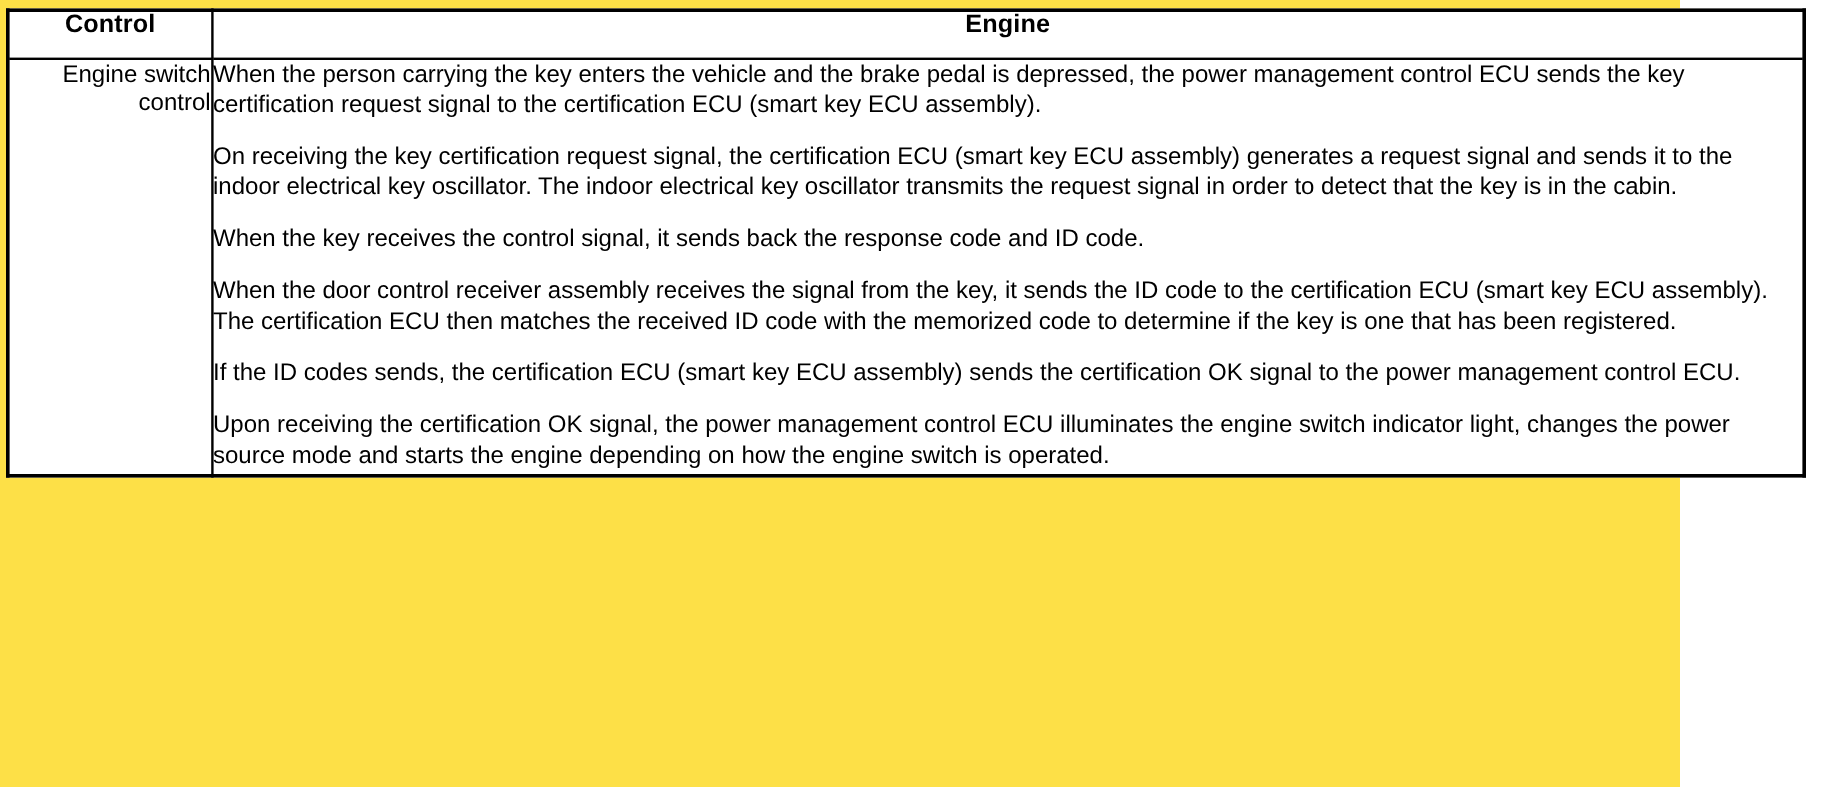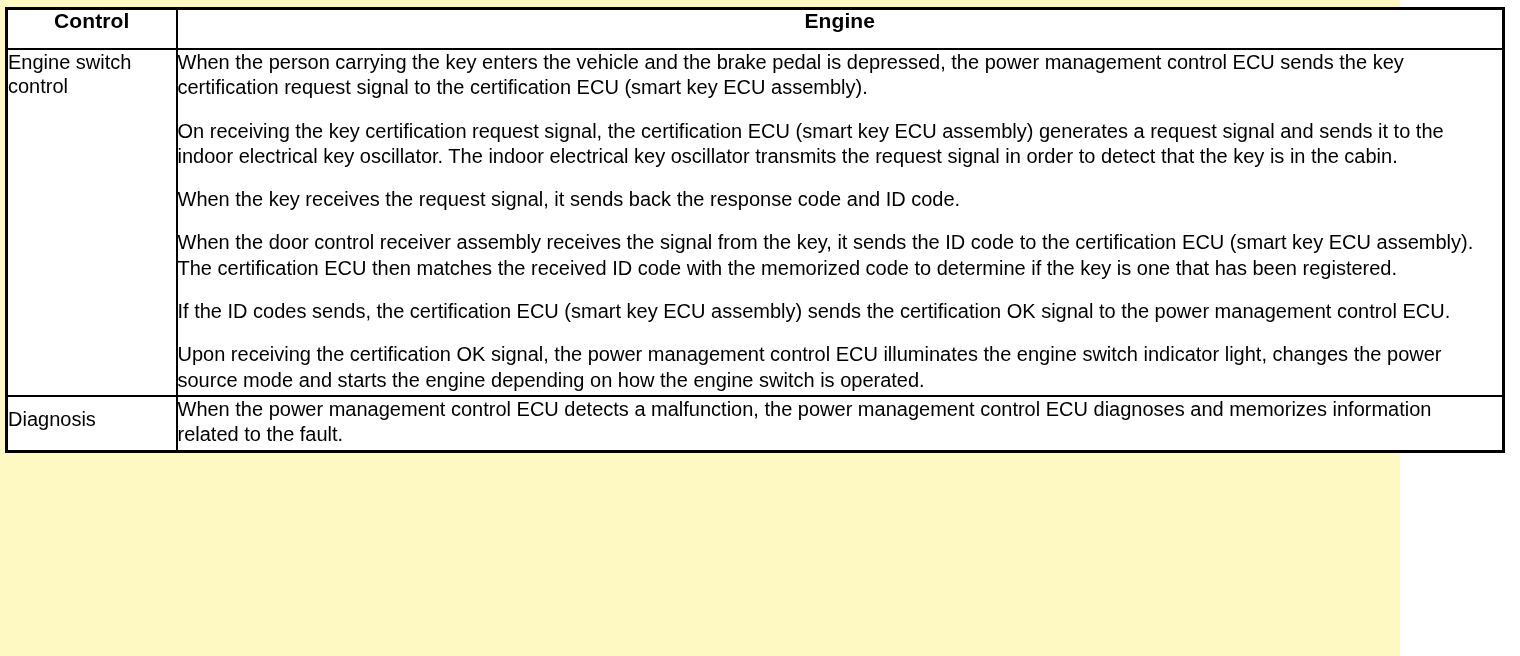--- a/index.html
+++ b/index.html
@@ -12,21 +12,21 @@
     height: 656px;
     font-family: "Liberation Sans", "DejaVu Sans", sans-serif;
     color: #000000;
     overflow: hidden;
   }
 
   .page {
     position: relative;
     width: 1400px;
     height: 656px;
-    background: #fef9c3;
+    background: #fde047;
   }
 
   
   .spec-table {
     position: absolute;
     left: 5px;
     top: 7px;
     width: 1500px;
     border-collapse: collapse;
     table-layout: fixed;
@@ -57,21 +57,21 @@
     font-stretch: condensed;
   }
 
   
   .control-cell {
     vertical-align: middle;
     padding: 0 4px 0 9px;
     font-size: 20px;
     line-height: 1.22;
     font-stretch: condensed;
-    text-align: left;
+    text-align: right;
   }
   .control-cell.top-align {
     vertical-align: top;
     padding-top: 10px;
   }
 
   
   .outline-cell {
     padding: 9px 10px 10px 10px;
     font-size: 20px;
@@ -113,32 +113,24 @@
     <tbody>
 
       <tr>
         <td class="control-cell">
           <span class="control-label">Engine switch
 control</span>
         </td>
         <td class="outline-cell">
           <p>When the person carrying the key enters the vehicle and the brake pedal is depressed, the power management control ECU sends the key certification request signal to the certification ECU (smart key ECU assembly).</p>
           <p>On receiving the key certification request signal, the certification ECU (smart key ECU assembly) generates a request signal and sends it to the indoor electrical key oscillator. The indoor electrical key oscillator transmits the request signal in order to detect that the key is in the cabin.</p>
-          <p>When the key receives the request signal, it sends back the response code and ID code.</p>
+          <p>When the key receives the control signal, it sends back the response code and ID code.</p>
           <p>When the door control receiver assembly receives the signal from the key, it sends the ID code to the certification ECU (smart key ECU assembly). The certification ECU then matches the received ID code with the memorized code to determine if the key is one that has been registered.</p>
           <p>If the ID codes sends, the certification ECU (smart key ECU assembly) sends the certification OK signal to the power management control ECU.</p>
           <p>Upon receiving the certification OK signal, the power management control ECU illuminates the engine switch indicator light, changes the power source mode and starts the engine depending on how the engine switch is operated.</p>
         </td>
       </tr>
 
-      <tr>
-        <td class="control-cell top-align">
-          <span class="control-label">Diagnosis</span>
-        </td>
-        <td class="outline-cell">
-          <p>When the power management control ECU detects a malfunction, the power management control ECU diagnoses and memorizes information related to the fault.</p>
-        </td>
-      </tr>
 
     </tbody>
   </table>
 
 </div>
 
 </body></html>

